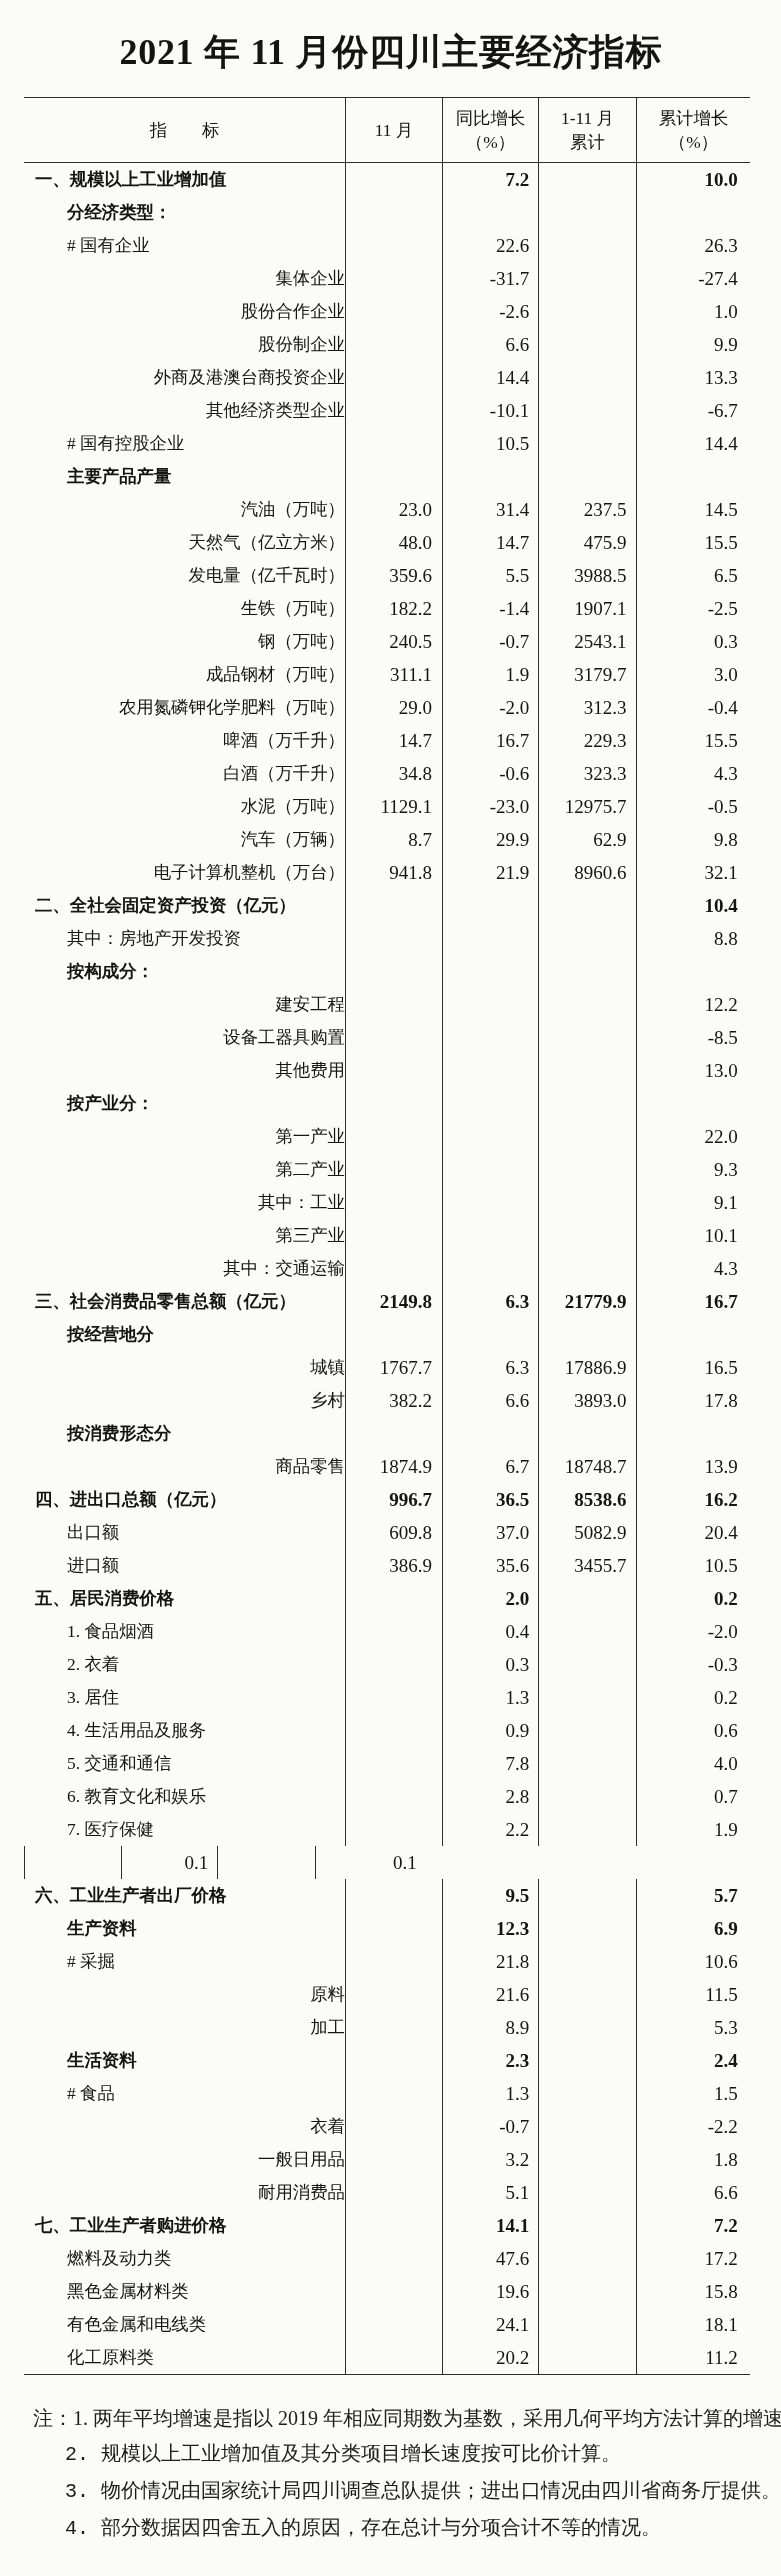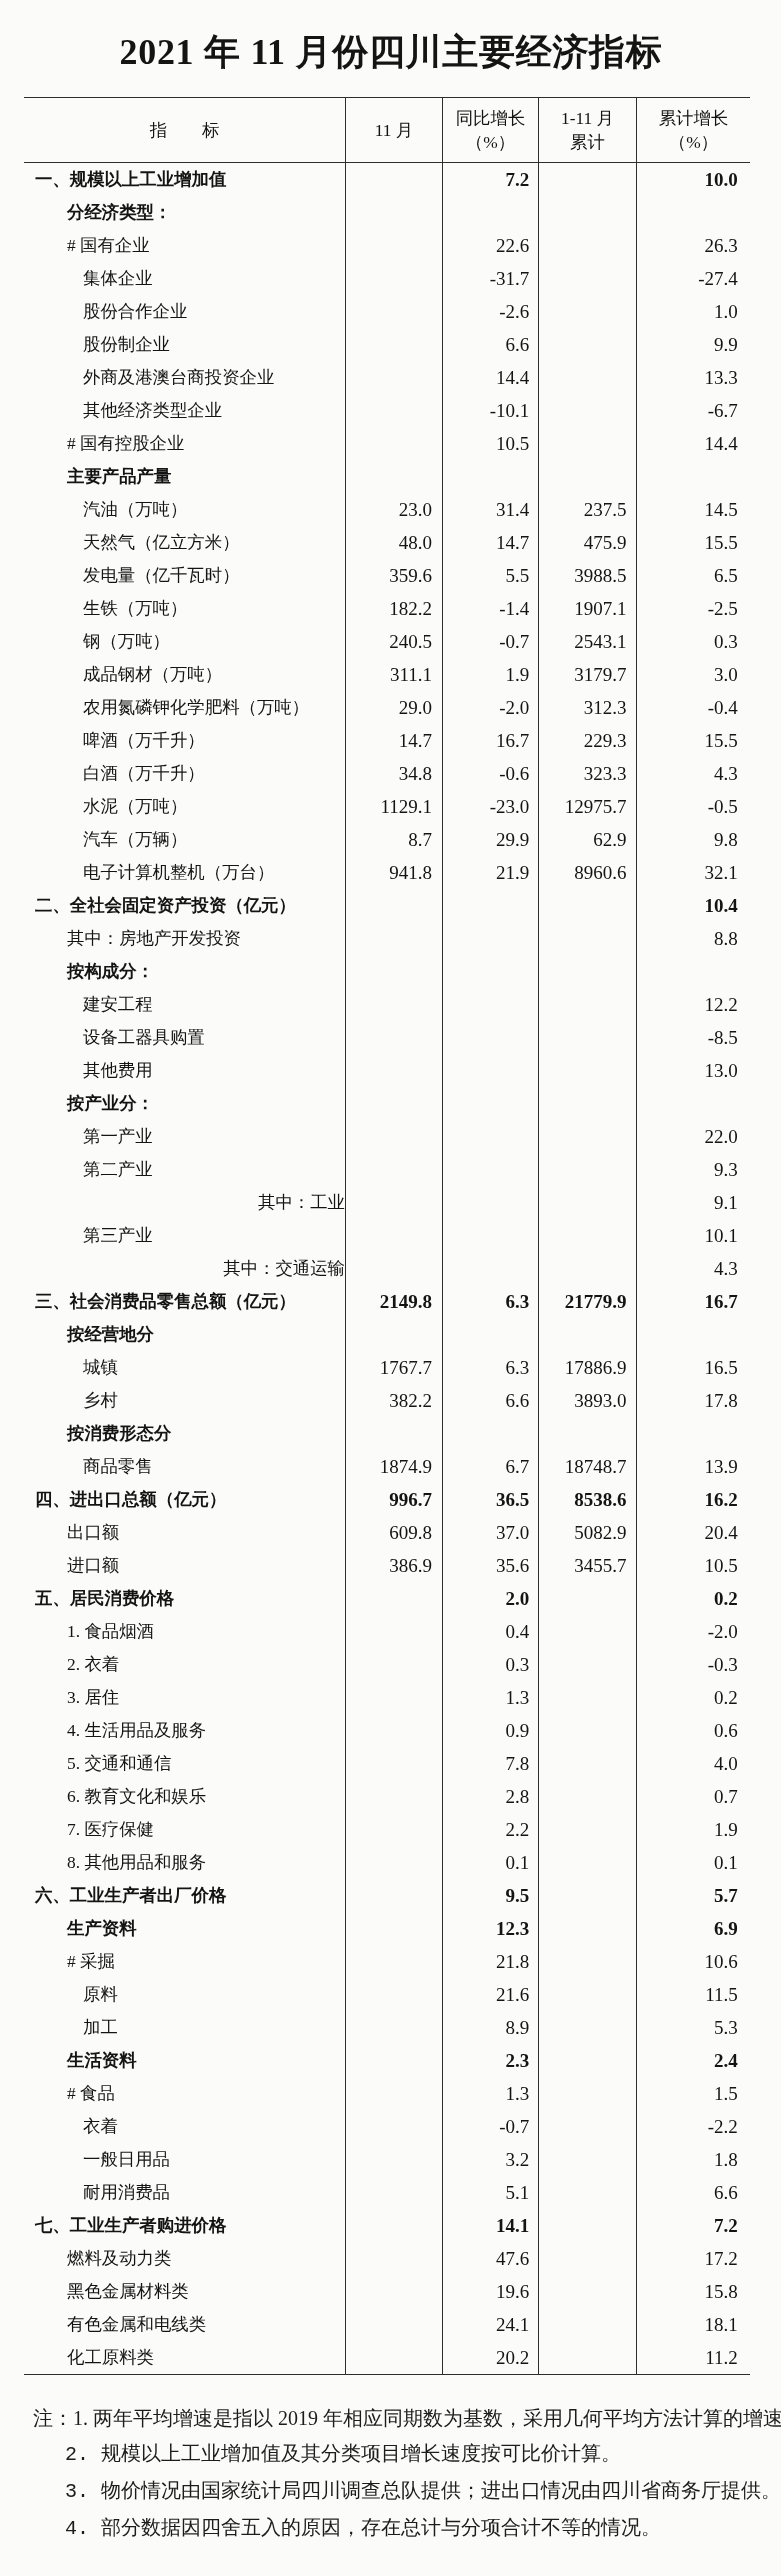--- a/index.html
+++ b/index.html
@@ -34,21 +34,21 @@
   }
   .num{
     font-size:19px;line-height:33px;text-align:right;white-space:nowrap;
   }
   .num.c2{padding-right:10px;}
   .num.c3{padding-right:8.7px;}
   .num.c4{padding-right:9.4px;}
   .num.c5{padding-right:12.3px;}
   .ind0{padding-left:11px;}
   .ind1{padding-left:43px;}
-  .ind2{padding-left:59px;}
+  .ind2{padding-left:59px;text-align:right;}
   .ind3{padding-left:80px;text-align:right;}
   .bold{font-weight:700;}
   .notes{
     position:absolute;left:33px;top:2410px;width:724px;
     font-size:20px;color:#1c1c1c;
   }
   .note-line{height:16px;line-height:16px;margin-bottom:21px;white-space:nowrap;}
   .note-line.cont{padding-left:32px;font-family:Liberation Mono, monospace;}
 </style>
 </head>
@@ -429,21 +429,20 @@
         <div class="cell num c5">0.7</div>
       </div>
       <div class="row">
         <div class="cell label c1 ind1">7. 医疗保健</div>
         <div class="cell num c2"></div>
         <div class="cell num c3">2.2</div>
         <div class="cell num c4"></div>
         <div class="cell num c5">1.9</div>
       </div>
       <div class="row">
-        <div class="cell label c1 ind1">8. 其他用品和服务</div>
         <div class="cell num c2"></div>
         <div class="cell num c3">0.1</div>
         <div class="cell num c4"></div>
         <div class="cell num c5">0.1</div>
       </div>
       <div class="row">
         <div class="cell label c1 ind0 bold">六、工业生产者出厂价格</div>
         <div class="cell num c2 bold"></div>
         <div class="cell num c3 bold">9.5</div>
         <div class="cell num c4 bold"></div>

